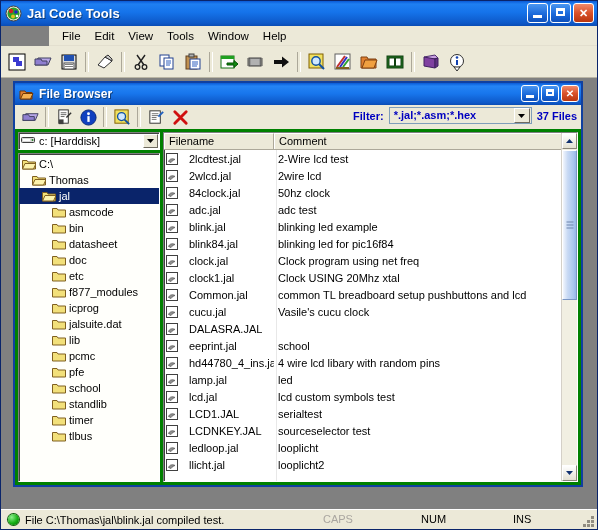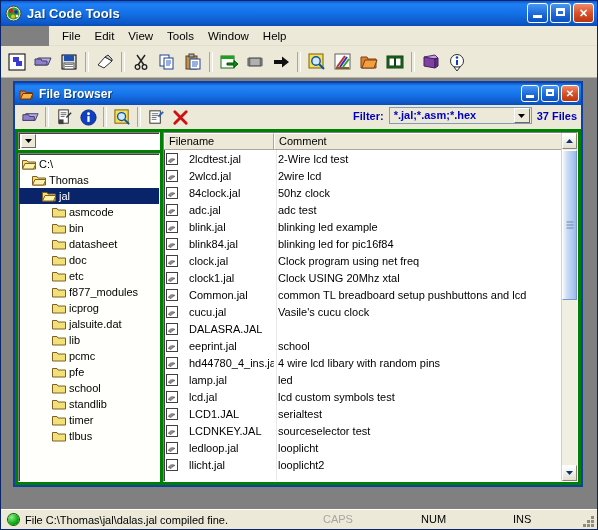--- a/index.html
+++ b/index.html
@@ -439,20 +439,30 @@
             </span>
           </span>
           <span class="filecount">37 Files</span>
         </span>
       </div>
 
       <div class="child-body">
 
         <div class="leftpane">
           <div class="drive-combo">
+            <span class="dval">
+              <span>
+                <svg width="14" height="10" viewBox="0 0 14 10">
+                  <rect x="0.5" y="2.5" width="13" height="5" rx="1" fill="#d8d8d8" stroke="#404040"></rect>
+                  <rect x="2" y="4" width="7" height="2" fill="#ffffff"></rect>
+                  <circle cx="11.5" cy="5" r="0.9" fill="#208020"></circle>
+                </svg>
+              </span>
+              <span>c: [Harddisk]</span>
+            </span>
             <span class="arrowbox">
               <svg width="7" height="4" viewBox="0 0 7 4">
                   <path d="M0 0 L7 0 L3.5 4 Z" fill="#000"></path>
                 </svg>
             </span>
           </div>
 
           <div class="tree" id="tree">
               <div class="tnode">
                 <span style="display: inline-block; width: 3px;"></span>
@@ -880,21 +890,21 @@
             </div>
           </div>
         </div>
 
       </div>
     </div>
   </div>
 
   <div class="statusbar">
     <span class="sb-led"></span>
-    <span class="sb-msg">File C:\Thomas\jal\dalas.jal compiled fine.</span>
+    <span class="sb-msg">File C:\Thomas\jal\blink.jal compiled test.</span>
     <span class="sb-cell sb-caps">CAPS</span>
     <span class="sb-cell sb-num">NUM</span>
     <span class="sb-cell sb-ins">INS</span>
     <span class="grip">
       <b style="right:1px;bottom:1px;width:3px;height:3px;"></b>
       <b style="right:5px;bottom:1px;width:3px;height:3px;"></b>
       <b style="right:9px;bottom:1px;width:3px;height:3px;"></b>
       <b style="right:1px;bottom:5px;width:3px;height:3px;"></b>
       <b style="right:5px;bottom:5px;width:3px;height:3px;"></b>
       <b style="right:1px;bottom:9px;width:3px;height:3px;"></b>

